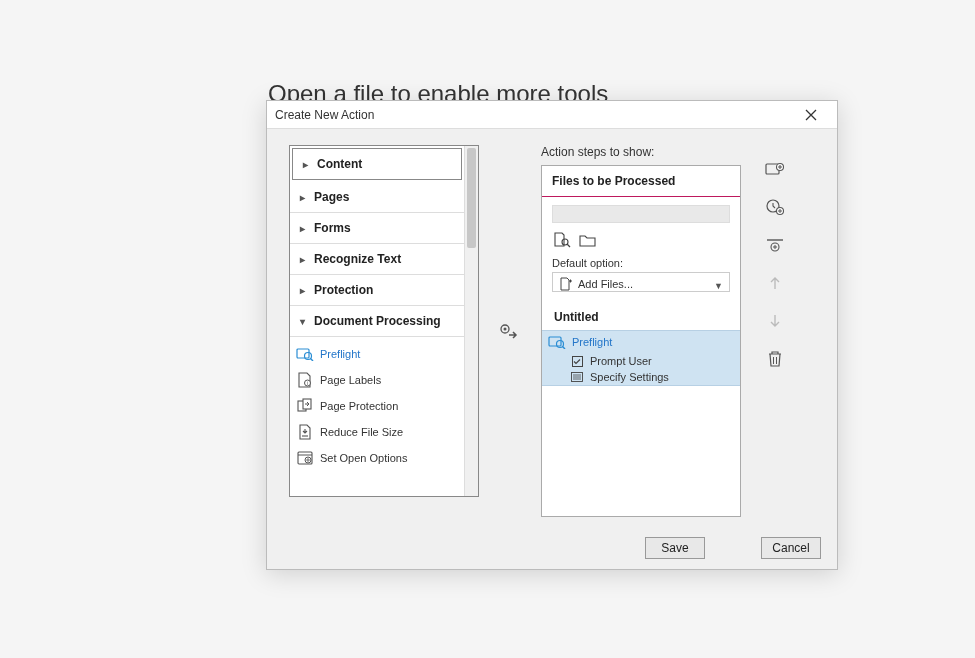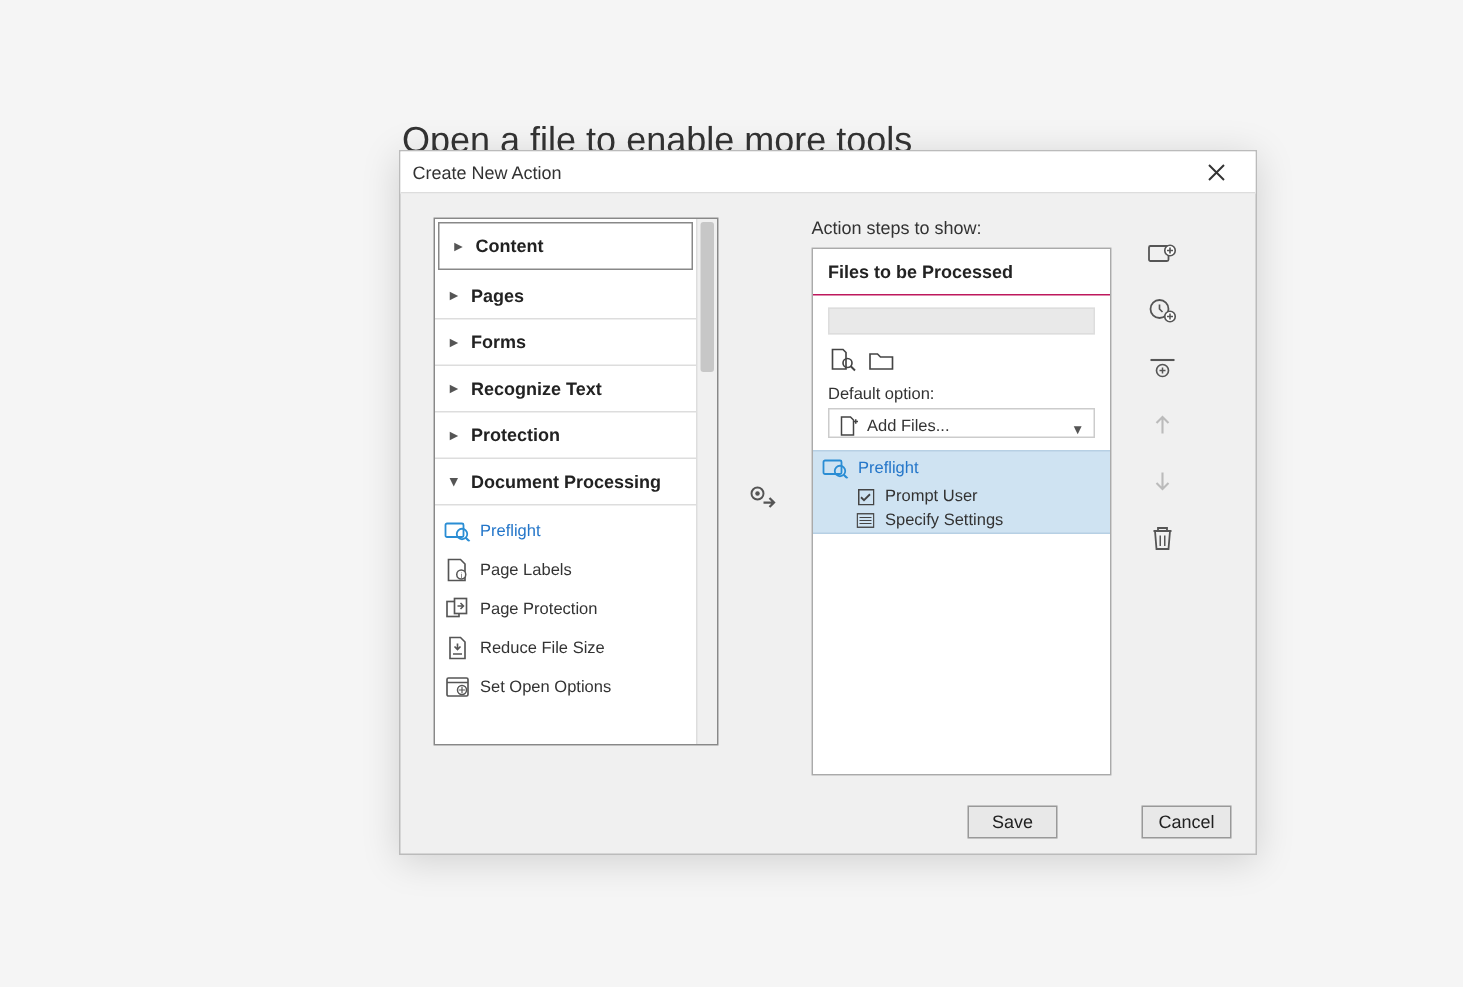--- a/index.html
+++ b/index.html
@@ -343,20 +343,21 @@
               <svg width="14" height="14" viewBox="0 0 14 14">
                   <path d="M2 1h6l2 2v10H2z" fill="none" stroke="#444" stroke-width="1"></path>
                   <path d="M10 4 h3 M11.5 2.5 v3" stroke="#444" stroke-width="1"></path>
                 </svg>
               <span>Add Files...</span>
             </span>
             <span class="car">▼</span>
           </div>
         </div>
 
+        <div class="rp-untitled">Untitled</div>
 
         <div class="step">
           <div class="step-head">
             <svg width="18" height="14" viewBox="0 0 18 14">
                 <rect x="1" y="2" width="12" height="9" rx="1" fill="none" stroke="#2a8dd4" stroke-width="1.2"></rect>
                 <circle cx="12" cy="9" r="3.5" fill="none" stroke="#2a8dd4" stroke-width="1.2"></circle>
                 <line x1="14.5" y1="11.5" x2="17" y2="14" stroke="#2a8dd4" stroke-width="1.4"></line>
               </svg>
             <span>Preflight</span>
           </div>

